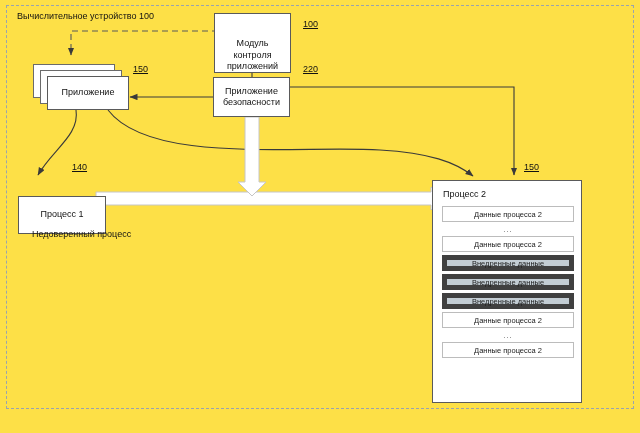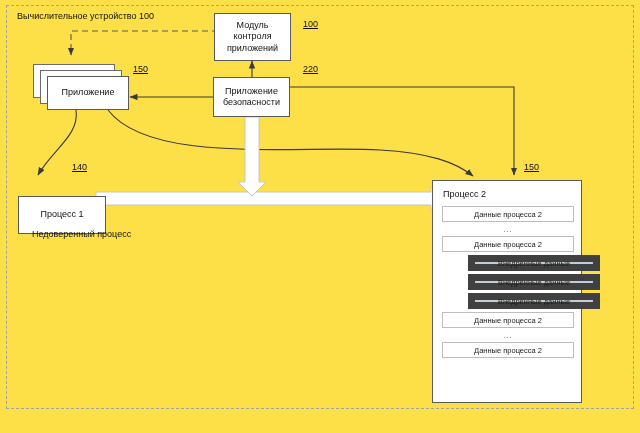--- a/index.html
+++ b/index.html
@@ -111,22 +111,21 @@
     background: #ffffff;
     display: flex;
     align-items: center;
     justify-content: center;
     font-size: 7.5px;
     color: #1a1a1a;
     margin-bottom: 3px;
   }
   .data-row.injected {
     background: #c3cdd4;
-    border: 7px solid #404040;
-    margin-left: 26px;
+    border: 5px solid #404040;
   }
   .ellipsis-row {
     width: 132px;
     height: 9px;
     display: flex;
     align-items: center;
     justify-content: center;
     font-size: 8px;
     color: #555555;
     letter-spacing: 1px;
@@ -190,21 +189,21 @@
     </g>
   </svg>
 
   <div class="stack-ghost" style="left:33px; top:64px; width:82px; height:34px;"></div>
   <div class="stack-ghost" style="left:40px; top:70px; width:82px; height:34px;"></div>
   <div class="node-box" style="left:47px; top:76px; width:82px; height:34px;">
     <span>Приложение</span>
   </div>
   <div class="ref-label" style="left:133px; top:64px;">150</div>
 
-  <div class="node-box" style="left:214px; top:13px; width:77px; height:48px; white-space:pre-line;">
+  <div class="node-box" style="left:214px; top:13px; width:77px; height:60px; white-space:pre-line;align-items:flex-end;">
     <span style="white-space:pre-line;">Модуль
 контроля
 приложений</span>
   </div>
   <div class="ref-label" style="left:303px; top:19px;">100</div>
 
   <div class="node-box" style="left:213px; top:77px; width:77px; height:40px; white-space:pre-line;">
     <span style="white-space:pre-line;">Приложение
 безопасности</span>
   </div>

